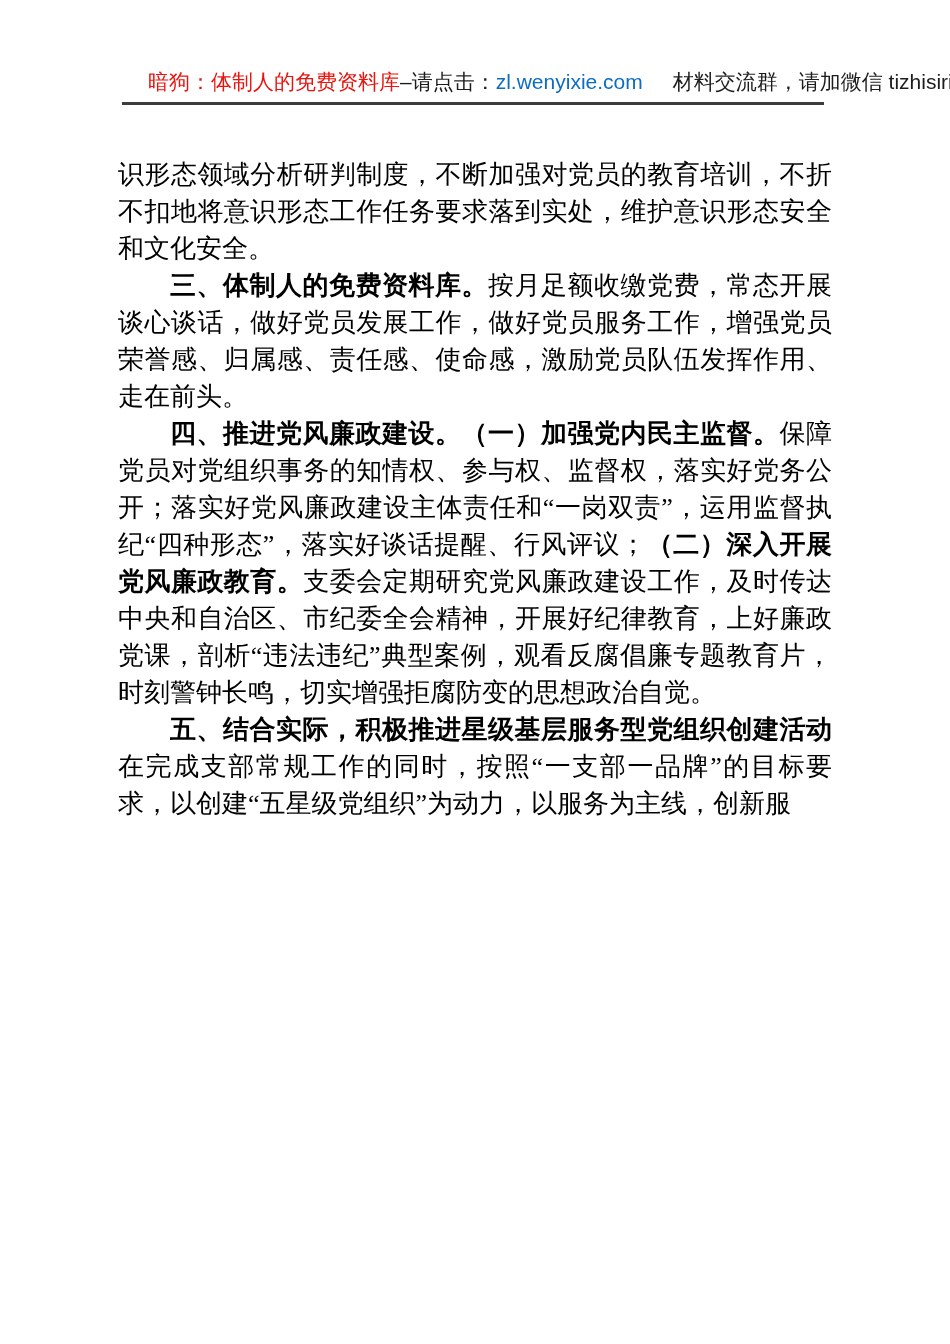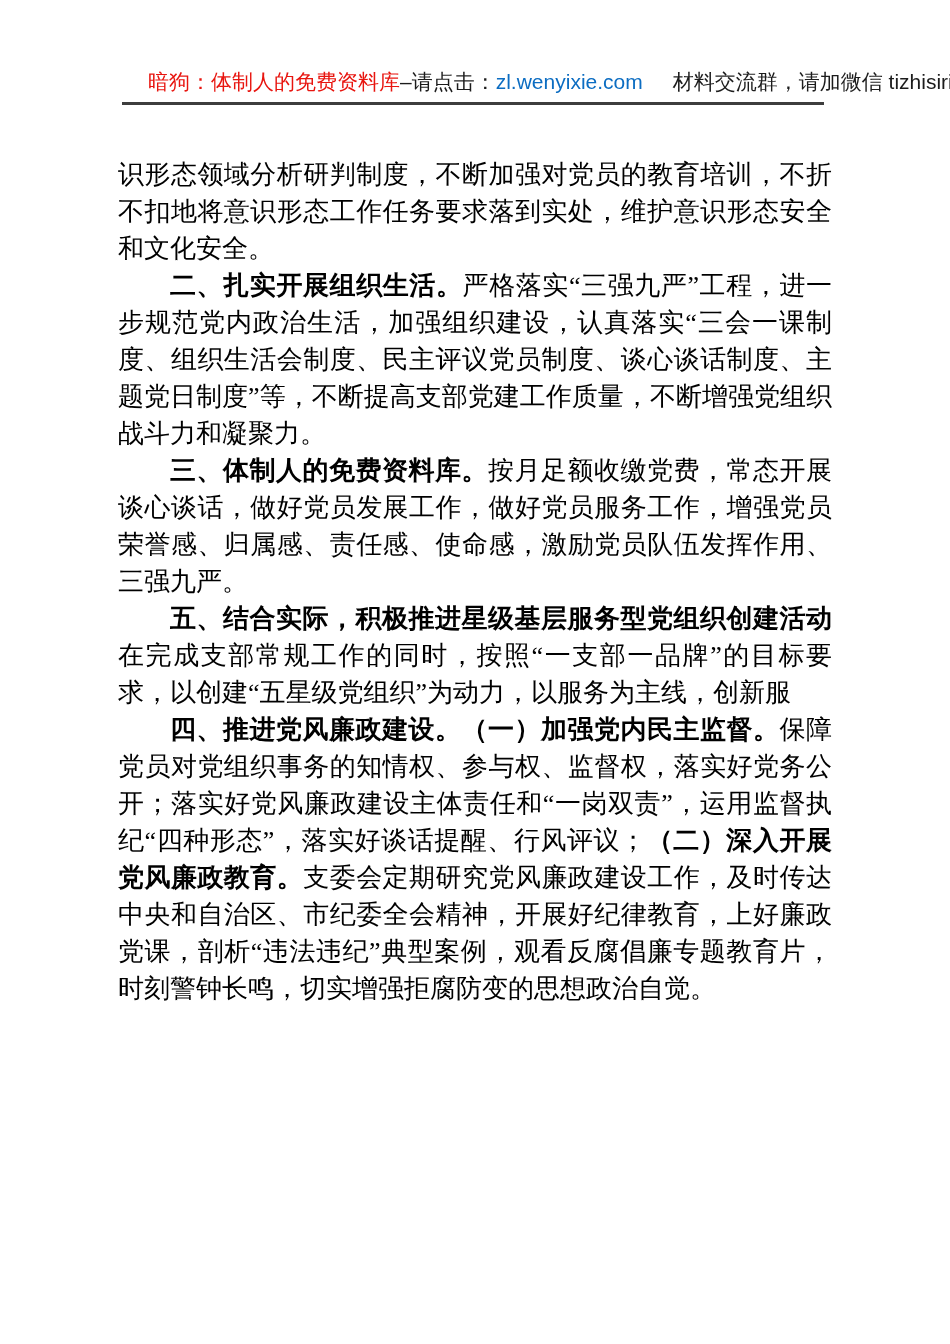--- a/index.html
+++ b/index.html
@@ -59,30 +59,27 @@
     <a class="site-link">zl.wenyixie.com</a>
     <span class="group-note">材料交流群，请加微信 tizhisiri</span>
   </div>
 
   <div class="content">
 
     <p>
       <span>识形态领域分析研判制度，不断加强对党员的教育培训，不折不扣地将意识形态工作任务要求落到实处，维护意识形态安全和文化安全。</span>
     </p>
 
+
     <p class="indent">
-      <span class="bold">二、扎实开展组织生活。</span><span>严格落实“三强九严”工程，进一步规范党内政治生活，加强组织建设，认真落实“三会一课制度、组织生活会制度、民主评议党员制度、谈心谈话制度、主题党日制度”等，不断提高支部党建工作质量，不断增强党组织战斗力和凝聚力。</span>
+      <span class="bold">三、体制人的免费资料库。</span><span>按月足额收缴党费，常态开展谈心谈话，做好党员发展工作，做好党员服务工作，增强党员荣誉感、归属感、责任感、使命感，激励党员队伍发挥作用、走在前头。</span>
     </p>
 
     <p class="indent">
-      <span class="bold">三、体制人的免费资料库。</span><span>按月足额收缴党费，常态开展谈心谈话，做好党员发展工作，做好党员服务工作，增强党员荣誉感、归属感、责任感、使命感，激励党员队伍发挥作用、三强九严。</span>
+      <span class="bold">四、推进党风廉政建设。（一）加强党内民主监督。</span><span>保障党员对党组织事务的知情权、参与权、监督权，落实好党务公开；落实好党风廉政建设主体责任和“一岗双责”，运用监督执纪“四种形态”，落实好谈话提醒、行风评议；</span><span class="bold">（二）深入开展党风廉政教育。</span><span>支委会定期研究党风廉政建设工作，及时传达中央和自治区、市纪委全会精神，开展好纪律教育，上好廉政党课，剖析“违法违纪”典型案例，观看反腐倡廉专题教育片，时刻警钟长鸣，切实增强拒腐防变的思想政治自觉。</span>
     </p>
 
     <p class="indent">
       <span class="bold">五、结合实际，积极推进星级基层服务型党组织创建活动</span><span>在完成支部常规工作的同时，按照“一支部一品牌”的目标要求，以创建“五星级党组织”为动力，以服务为主线，创新服</span>
     </p>
 
-    <p class="indent">
-      <span class="bold">四、推进党风廉政建设。（一）加强党内民主监督。</span><span>保障党员对党组织事务的知情权、参与权、监督权，落实好党务公开；落实好党风廉政建设主体责任和“一岗双责”，运用监督执纪“四种形态”，落实好谈话提醒、行风评议；</span><span class="bold">（二）深入开展党风廉政教育。</span><span>支委会定期研究党风廉政建设工作，及时传达中央和自治区、市纪委全会精神，开展好纪律教育，上好廉政党课，剖析“违法违纪”典型案例，观看反腐倡廉专题教育片，时刻警钟长鸣，切实增强拒腐防变的思想政治自觉。</span>
-    </p>
-
   </div>
 </div>
 
 </body></html>

